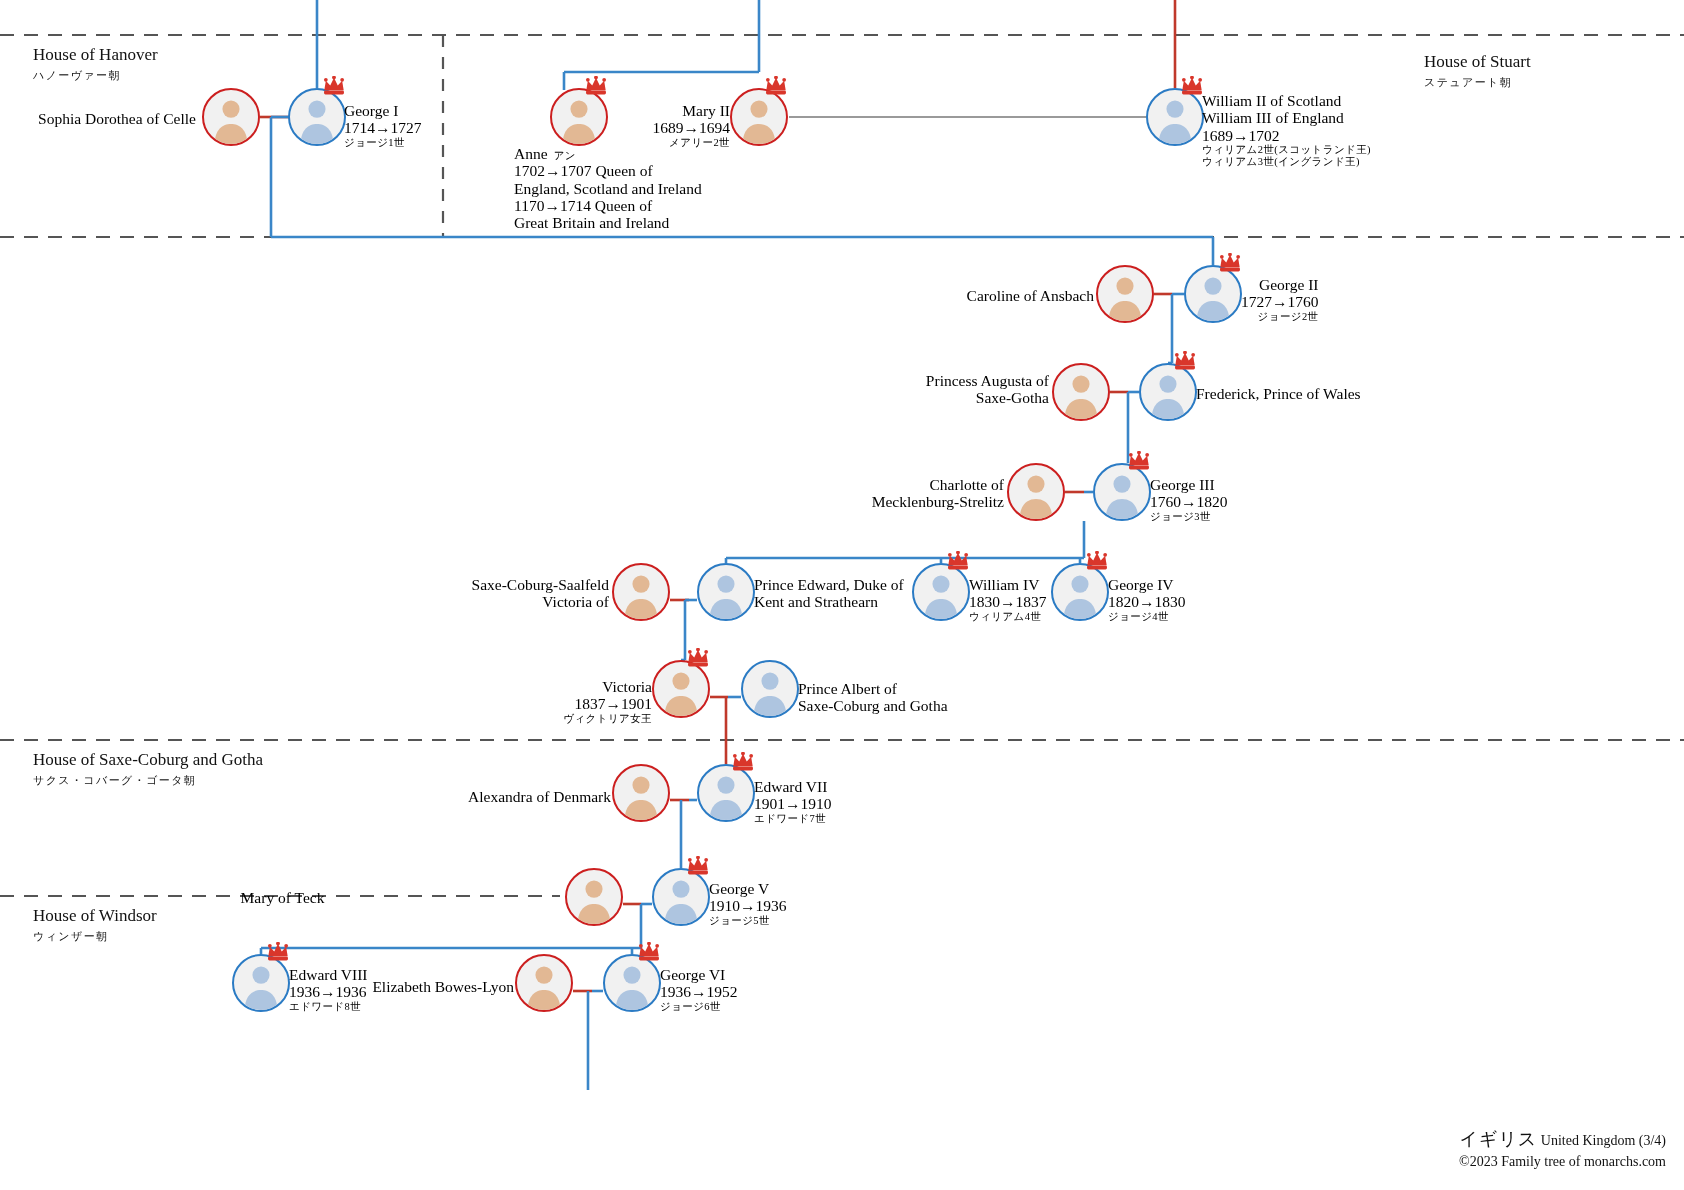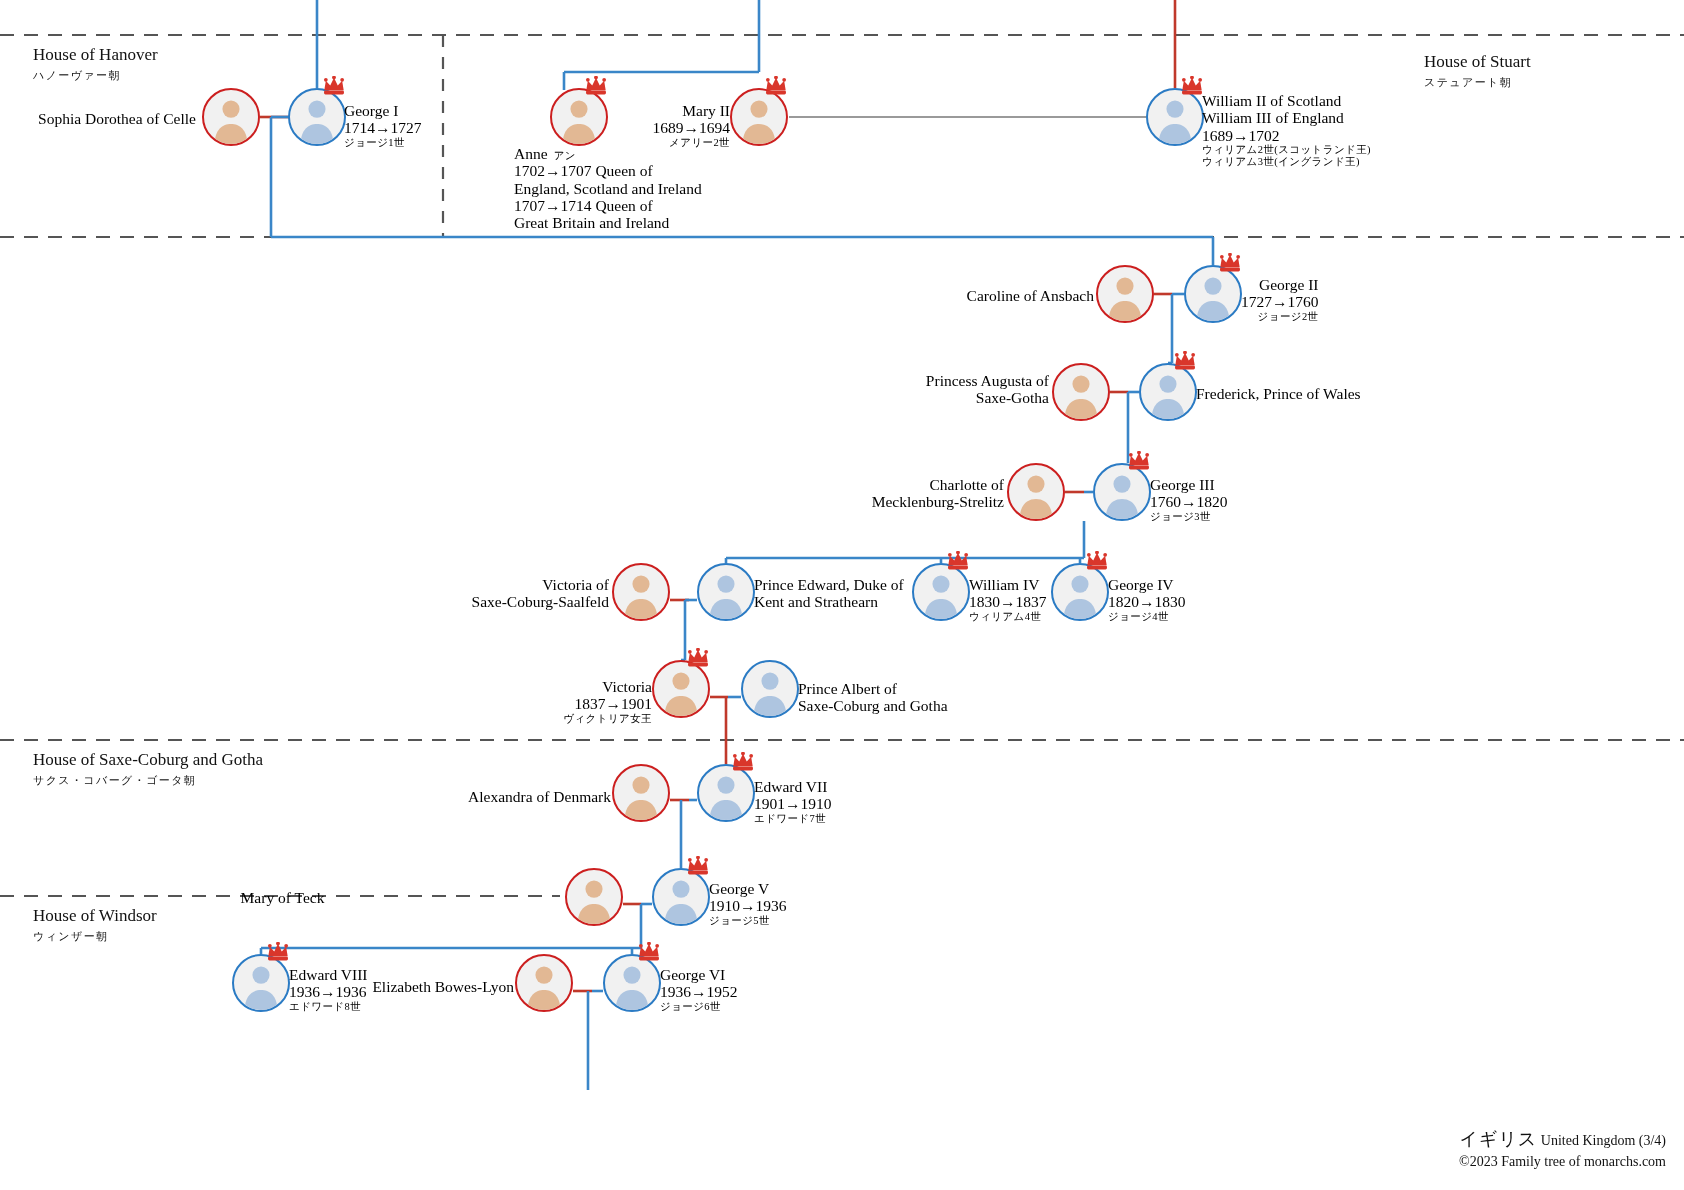--- a/index.html
+++ b/index.html
@@ -166,21 +166,21 @@
           <path d="M1,11 L2.2,3.6 L5.6,7.4 L8.5,1.4 L11.4,7.4 L14.8,3.6 L16,11 Z" fill="#d9362b"></path>
           <rect x="0.8" y="11.2" width="15.4" height="3.1" rx="1.1" fill="#d9362b"></rect>
           <circle cx="2.2" cy="2.9" r="1.45" fill="#d9362b"></circle>
           <circle cx="8.5" cy="1.2" r="1.45" fill="#d9362b"></circle>
           <circle cx="14.8" cy="2.9" r="1.45" fill="#d9362b"></circle>
         </svg></div>
       <div class="lbl" style="top: 145px; left: 514px;">
         <div><span class="nm">Anne</span><span class="jp">&nbsp;&nbsp;アン</span></div>
         <div class="yr">1702→1707 Queen of</div>
         <div class="yr">England, Scotland and Ireland</div>
-        <div class="yr">1707→1714 Queen of</div>
+        <div class="yr">1170→1714 Queen of</div>
         <div class="yr">Great Britain and Ireland</div>
       </div>
       <div class="node queen" style="left: 730px; top: 88px;">
         <svg class="av" viewBox="0 0 58 58" xmlns="http://www.w3.org/2000/svg">
           <circle cx="29" cy="20.5" r="9.2" fill="#e2b894"></circle>
           <path d="M11.5 58 C11.5 42.5 20 36.5 29 36.5 C38 36.5 46.5 42.5 46.5 58 Z" fill="#e2b894"></path>
         </svg>
       </div>
       <div class="crown" style="left: 765px; top: 76px;"><svg viewBox="0 0 17 15.5" xmlns="http://www.w3.org/2000/svg">
           <path d="M1,11 L2.2,3.6 L5.6,7.4 L8.5,1.4 L11.4,7.4 L14.8,3.6 L16,11 Z" fill="#d9362b"></path>
@@ -295,22 +295,22 @@
         <div class="yr">1760→1820</div>
         <div class="jp">ジョージ3世</div>
       </div>
       <div class="node queen" style="left: 612px; top: 563px;">
         <svg class="av" viewBox="0 0 58 58" xmlns="http://www.w3.org/2000/svg">
           <circle cx="29" cy="20.5" r="9.2" fill="#e2b894"></circle>
           <path d="M11.5 58 C11.5 42.5 20 36.5 29 36.5 C38 36.5 46.5 42.5 46.5 58 Z" fill="#e2b894"></path>
         </svg>
       </div>
       <div class="lbl r" style="top: 576px; left: 0px; width: 609px;">
+        <div class="nm">Saxe-Coburg-Saalfeld</div>
         <div class="nm">Victoria of</div>
-        <div class="nm">Saxe-Coburg-Saalfeld</div>
       </div>
       <div class="node king" style="left: 697px; top: 563px;">
         <svg class="av" viewBox="0 0 58 58" xmlns="http://www.w3.org/2000/svg">
           <circle cx="29" cy="20.5" r="9.2" fill="#aec5e0"></circle>
           <path d="M11.5 58 C11.5 42.5 20 36.5 29 36.5 C38 36.5 46.5 42.5 46.5 58 Z" fill="#aec5e0"></path>
         </svg>
       </div>
       <div class="lbl" style="top: 576px; left: 754px;">
         <div class="nm">Prince Edward, Duke of</div>
         <div class="nm">Kent and Strathearn</div>

